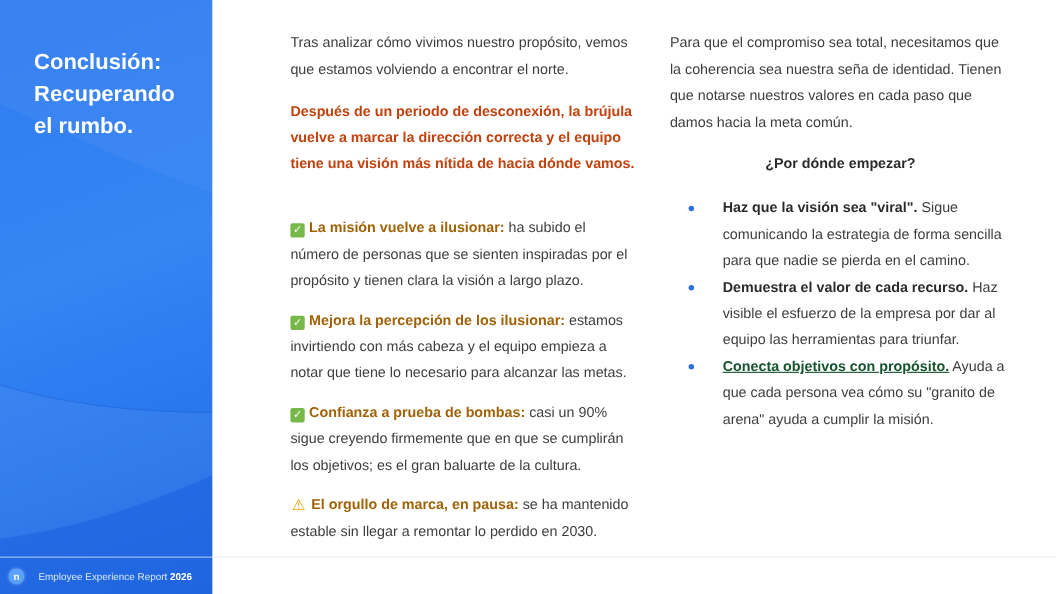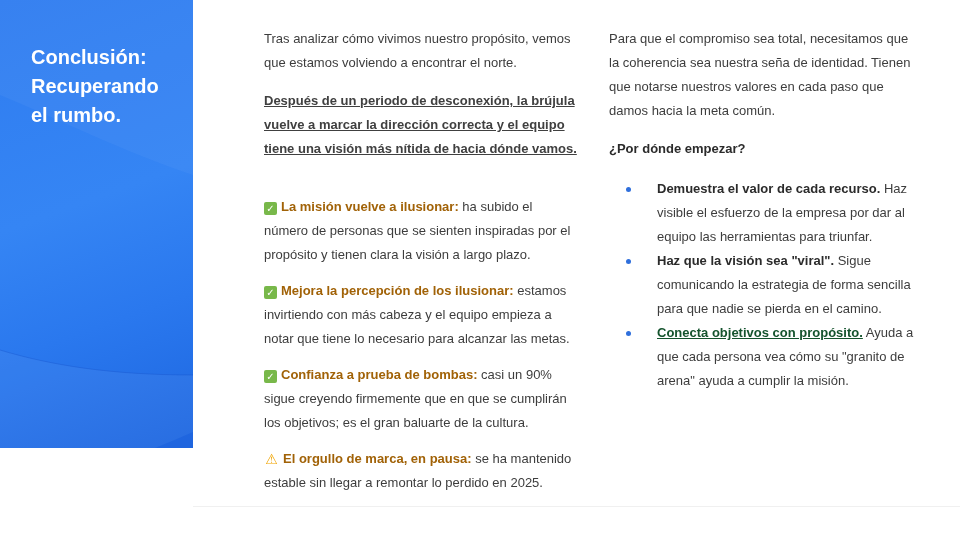--- a/index.html
+++ b/index.html
@@ -1,41 +1,41 @@
 <!DOCTYPE html>
 <html><head>
 <meta charset="utf-8">
 <style>
   html, body { margin:0; padding:0; }
   body { width:960px; height:540px; overflow:hidden; background:#ffffff; position:relative;
          font-family:"Liberation Sans", "DejaVu Sans", sans-serif; color:#3a3a3a; }
-  .sidebar { position:absolute; left:0; top:0; width:193px; height:448px; overflow:hidden;
+  .sidebar { position:absolute; left:0; top:0; width:193px; height:540px; overflow:hidden;
              background:linear-gradient(160deg,#2f7cf0 0%,#3585f4 45%,#2a78ee 70%,#1d66e0 100%); }
   .sidebar svg.waves { position:absolute; left:0; top:0; width:193px; height:540px; }
   .title { position:absolute; left:31px; top:43px; width:150px; color:#ffffff; font-weight:bold;
            font-size:20px; line-height:29px; margin:0; }
   .sidebar-footer { position:absolute; left:0; top:506px; width:193px; height:34px;
                     border-top:1px solid rgba(255,255,255,0.55); display:flex; align-items:center; }
   .logo { width:14px; height:14px; border-radius:50%; background:#5aa2ff; margin-left:8px;
           color:#fff; font-size:9px; font-weight:bold; display:flex; align-items:center; justify-content:center;
           box-shadow:0 0 3px rgba(255,255,255,0.5); }
   .report { color:#dce9ff; font-size:9px; margin-left:13px; }
   .report b { color:#ffffff; }
   .col { position:absolute; top:27px; font-size:13px; line-height:24px; color:#3d3d3d; }
   .col1 { left:264px; width:315px; }
   .col2 { left:609px; width:310px; }
   p { margin:0 0 14px 0; }
-  .highlight { color:#404040; font-weight:bold;text-decoration:underline; }
+  .highlight { color:#c2410c; font-weight:bold; }
   .item { margin-bottom:12px; }
   .item b { color:#a16207; }
   .emoji { display:inline-block; width:13px; height:13px; border-radius:2px; vertical-align:-1px;
            margin-right:4px; font-size:10px; line-height:13px; text-align:center; color:#fff; }
   .check { background:#78b84a; }
   .warn { background:transparent; color:#f0a400; font-size:14px; width:15px; }
-  .subhead { font-weight:bold; color:#2b2b2b; margin:14px 0 16px 0; }
+  .subhead { font-weight:bold; color:#2b2b2b; margin:14px 0 16px 0;text-align:center; }
   ul { list-style:none; margin:0; padding:0; }
   li { position:relative; padding-left:48px; margin-bottom:0; }
   li .dot { position:absolute; left:17px; top:10px; width:5px; height:5px; border-radius:50%; background:#2f6fdc; }
   li b { color:#2b2b2b; }
   a.link { color:#14532d; text-decoration:underline; font-weight:bold;text-align:right; }
   .footer-line { position:absolute; left:193px; top:506px; width:767px; height:1px; background:#f0f0f0; }
   .page-num { position:absolute; right:16px; top:540px; font-size:10px; color:#e4e4e4; }
 </style>
 </head>
 <body>
@@ -64,33 +64,33 @@
   <div class="item">
     <span class="emoji check">✓</span><b>La misión vuelve a ilusionar:</b><span> ha subido el número de personas que se sienten inspiradas por el propósito y tienen clara la visión a largo plazo.</span>
   </div>
   <div class="item">
     <span class="emoji check">✓</span><b>Mejora la percepción de los ilusionar:</b><span> estamos invirtiendo con más cabeza y el equipo empieza a notar que tiene lo necesario para alcanzar las metas.</span>
   </div>
   <div class="item">
     <span class="emoji check">✓</span><b>Confianza a prueba de bombas:</b><span> casi un 90% sigue creyendo firmemente que en que se cumplirán los objetivos; es el gran baluarte de la cultura.</span>
   </div>
   <div class="item">
-    <span class="emoji warn">⚠</span><b>El orgullo de marca, en pausa:</b><span> se ha mantenido estable sin llegar a remontar lo perdido en 2025.</span>
+    <span class="emoji warn">⚠</span><b>El orgullo de marca, en pausa:</b><span> se ha mantenido estable sin llegar a remontar lo perdido en 2030.</span>
   </div>
 </div>
 
 <div class="col col2">
   <p>Para que el compromiso sea total, necesitamos que la coherencia sea nuestra seña de identidad. Tienen que notarse nuestros valores en cada paso que damos hacia la meta común.</p>
   <div class="subhead">¿Por dónde empezar?</div>
   <ul>
     <li>
-      <span class="dot"></span><b>Demuestra el valor de cada recurso.</b><span> Haz visible el esfuerzo de la empresa por dar al equipo las herramientas para triunfar.</span>
+      <span class="dot"></span><b>Haz que la visión sea "viral".</b><span> Sigue comunicando la estrategia de forma sencilla para que nadie se pierda en el camino.</span>
     </li>
     <li>
-      <span class="dot"></span><b>Haz que la visión sea "viral".</b><span> Sigue comunicando la estrategia de forma sencilla para que nadie se pierda en el camino.</span>
+      <span class="dot"></span><b>Demuestra el valor de cada recurso.</b><span> Haz visible el esfuerzo de la empresa por dar al equipo las herramientas para triunfar.</span>
     </li>
     <li>
       <span class="dot"></span><a class="link">Conecta objetivos con propósito.</a><span> Ayuda a que cada persona vea cómo su "granito de arena" ayuda a cumplir la misión.</span>
     </li>
   </ul>
 </div>
 
 <div class="footer-line"></div>
 <div class="page-num">67</div>
 

